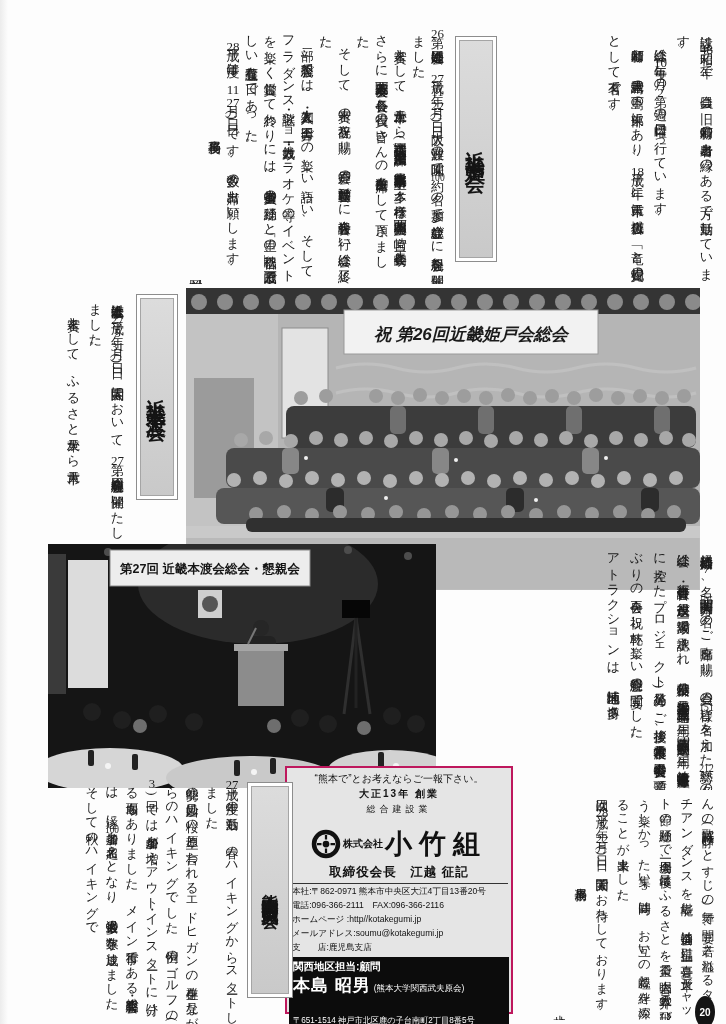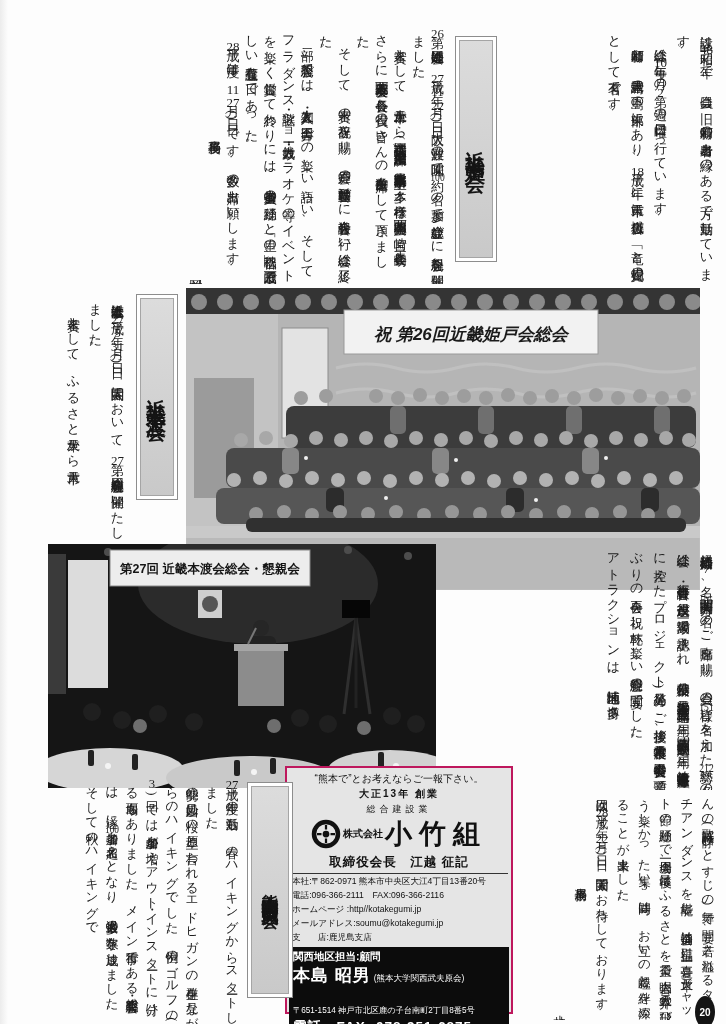--- a/index.html
+++ b/index.html
@@ -41,21 +41,21 @@
   .photo1{left:186px;top:288px;width:514px;height:302px;background:#b9b9b9;font-style:italic;}
   .photo2{left:48px;top:544px;width:388px;height:244px;background:#141414;}
   .photo svg{display:block;}
   
   .adbox{position:absolute;left:285px;top:766px;width:228px;height:248px;box-sizing:border-box;
          border:2px solid #be185d;background:#e5e5e5;padding:3px 5px;
          font-family:"Liberation Sans","DejaVu Sans",sans-serif;color:#111;}
   .ad-tagline{font-size:10px;text-align:center;letter-spacing:0px;margin-top:1px;}
   .ad-founded{font-size:10px;font-weight:700;text-align:center;letter-spacing:2px;margin-top:1px;}
   .ad-industry{font-size:9px;text-align:center;letter-spacing:4px;margin-top:2px;}
-  .ad-company{display:flex;align-items:center;justify-content:center;gap:2px;margin-top:0px;}
+  .ad-company{display:flex;align-items:center;justify-content:center;gap:2px;margin-top:10px;}
   .ad-prefix{font-size:10px;font-weight:700;}
   .ad-name{font-size:27px;font-weight:700;letter-spacing:7px;font-family:"Liberation Serif",serif;}
   .ad-exec{font-size:12.5px;font-weight:700;text-align:center;letter-spacing:1px;margin-top:2px;}
   .ad-small{font-size:8.6px;margin-top:2px;letter-spacing:0px;}
   .ad-sep{border-top:1px solid #333;margin:2px -2px 0;}
   .ad-kansai{background:#0c0c0c;color:#fff;margin:3px -3px 0;padding:3px 4px 4px;}
   .adk-head{font-size:10.5px;font-weight:700;}
   .adk-name-row{display:flex;align-items:baseline;gap:3px;}
   .adk-name{font-size:17px;font-weight:700;letter-spacing:1px;}
   .adk-note{font-size:8.5px;}

